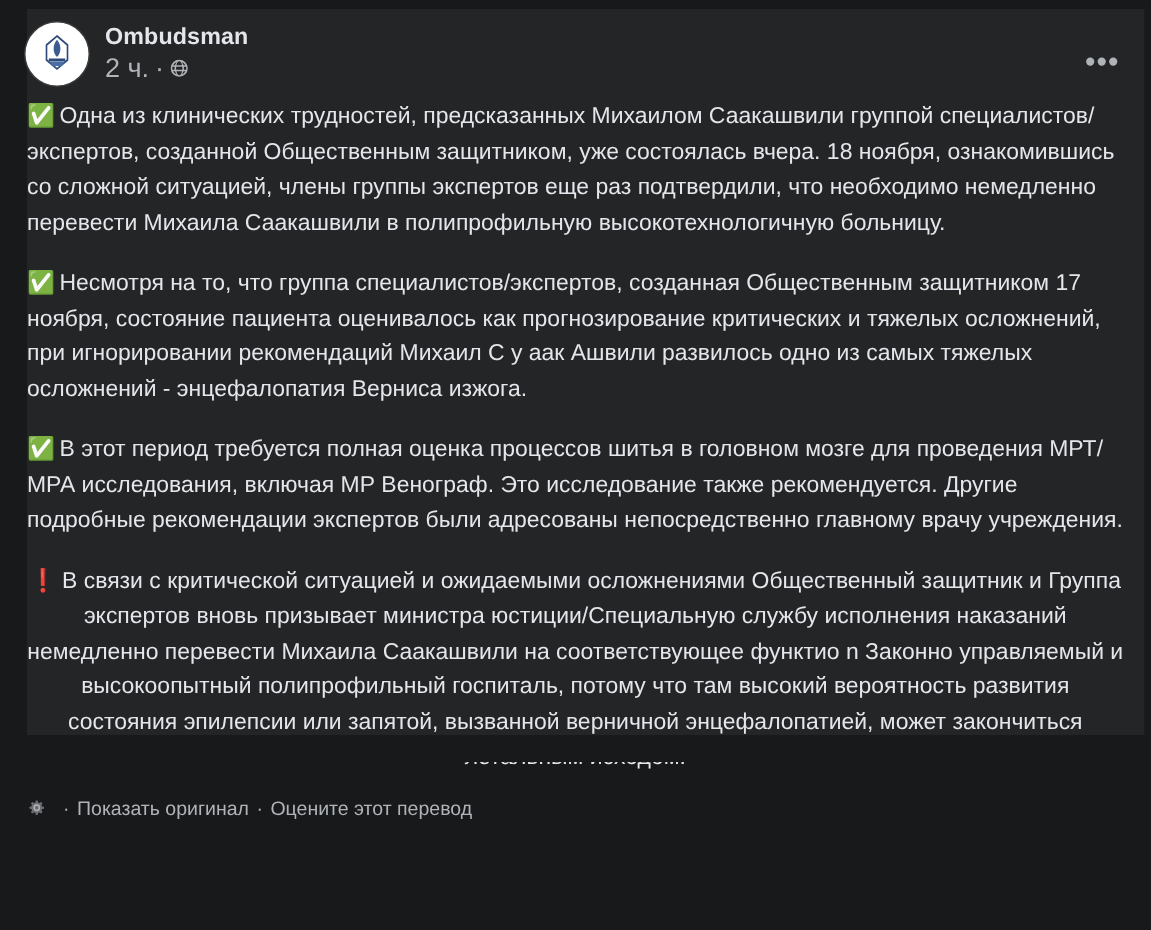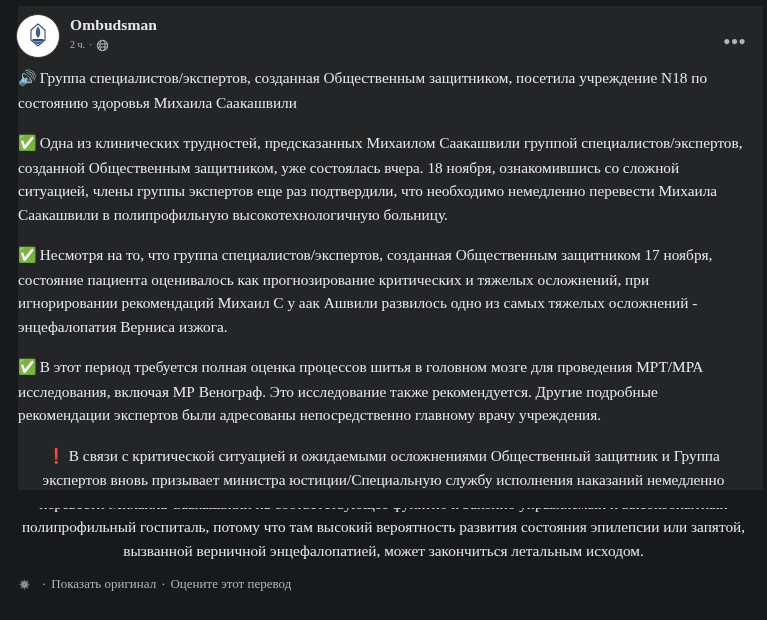--- a/index.html
+++ b/index.html
@@ -13,21 +13,20 @@
     font-family: "Liberation Sans", sans-serif;
     color: #e4e6eb;
     overflow: hidden;
   }
   .post {
     position: relative;
     width: 767px;
     height: 508px;
     background: #242526;
     box-sizing: border-box;
-    font-family: Liberation Serif, serif;
   }
   .post-header {
     display: flex;
     align-items: flex-start;
     padding: 14px 16px 6px 16px;
     position: relative;
   }
   .avatar {
     width: 42px;
     height: 42px;
@@ -51,21 +50,21 @@
   .page-name {
     font-size: 15.5px;
     font-weight: bold;
     color: #e4e6eb;
     line-height: 19px;
     letter-spacing: .1px;
   }
   .meta-row {
     display: flex;
     margin-top: 3px;
-    font-size: 10px;
+    font-size: 18px;
     color: #b0b3b8;
     line-height: 16px;
   }
   .meta-sep {
     margin: 0 4px;
     color: #b0b3b8;
   }
   .globe-icon {
     display: inline-flex;
     align-items: center;
@@ -191,21 +190,20 @@
           </svg>
         </span>
       </div>
     </div>
     <div class="more-button">
       <span class="dots">•••</span>
     </div>
   </div>
 
   <div class="post-body">
-    <p class="para"><span class="emoji">🔊</span><span>Группа специалистов/экспертов, созданная Общественным защитником, посетила учреждение N18 по состоянию здоровья Михаила Саакашвили</span></p>
     <p class="para"><span class="emoji">✅</span><span>Одна из клинических трудностей, предсказанных Михаилом Саакашвили группой специалистов/экспертов, созданной Общественным защитником, уже состоялась вчера. 18 ноября, ознакомившись со сложной ситуацией, члены группы экспертов еще раз подтвердили, что необходимо немедленно перевести Михаила Саакашвили в полипрофильную высокотехнологичную больницу.</span></p>
     <p class="para"><span class="emoji">✅</span><span>Несмотря на то, что группа специалистов/экспертов, созданная Общественным защитником 17 ноября, состояние пациента оценивалось как прогнозирование критических и тяжелых осложнений, при игнорировании рекомендаций Михаил С у аак Ашвили развилось одно из самых тяжелых осложнений - энцефалопатия Верниса изжога.</span></p>
     <p class="para"><span class="emoji">✅</span><span>В этот период требуется полная оценка процессов шитья в головном мозге для проведения МРТ/МРА исследования, включая МР Венограф. Это исследование также рекомендуется. Другие подробные рекомендации экспертов были адресованы непосредственно главному врачу учреждения.</span></p>
     <p class="para"><span class="emoji">❗</span><span>В связи с критической ситуацией и ожидаемыми осложнениями Общественный защитник и Группа экспертов вновь призывает министра юстиции/Специальную службу исполнения наказаний немедленно перевести Михаила Саакашвили на соответствующее функтио n Законно управляемый и высокоопытный полипрофильный госпиталь, потому что там высокий вероятность развития состояния эпилепсии или запятой, вызванной верничной энцефалопатией, может закончиться летальным исходом.</span></p>
   </div>
 
   <div class="translate-row">
     <span class="gear-icon">
       <svg width="13" height="13" viewBox="0 0 16 16" fill="#b0b3b8">
         <path d="M8 5.2A2.8 2.8 0 1 0 8 10.8 2.8 2.8 0 0 0 8 5.2zm0 4.4A1.6 1.6 0 1 1 8 6.4a1.6 1.6 0 0 1 0 3.2z"></path>

